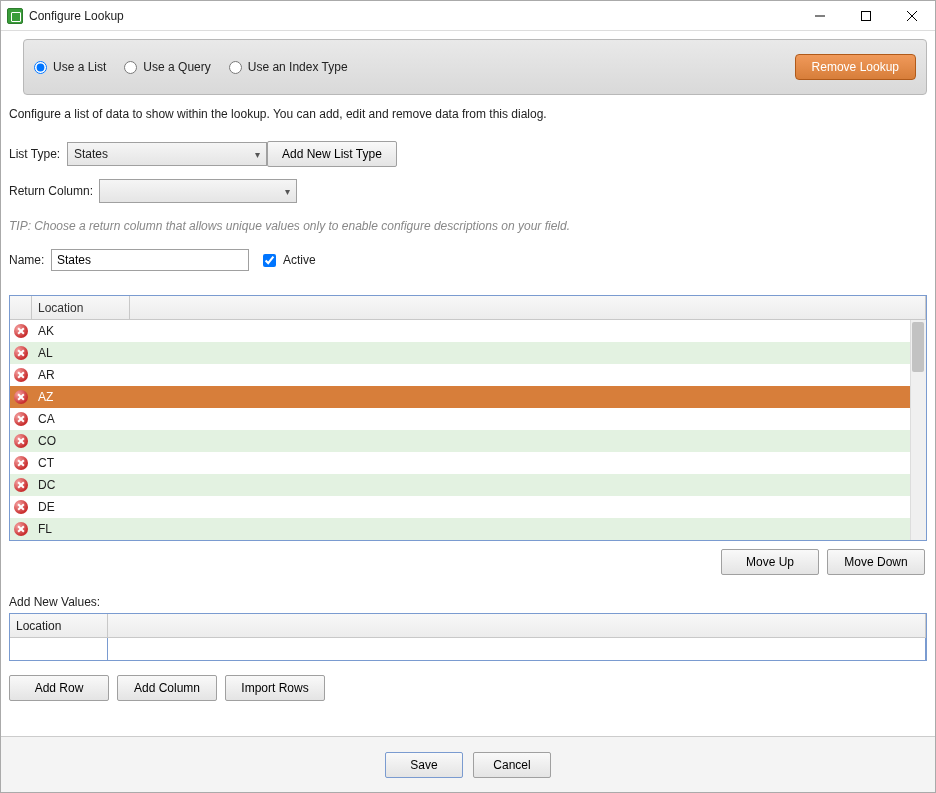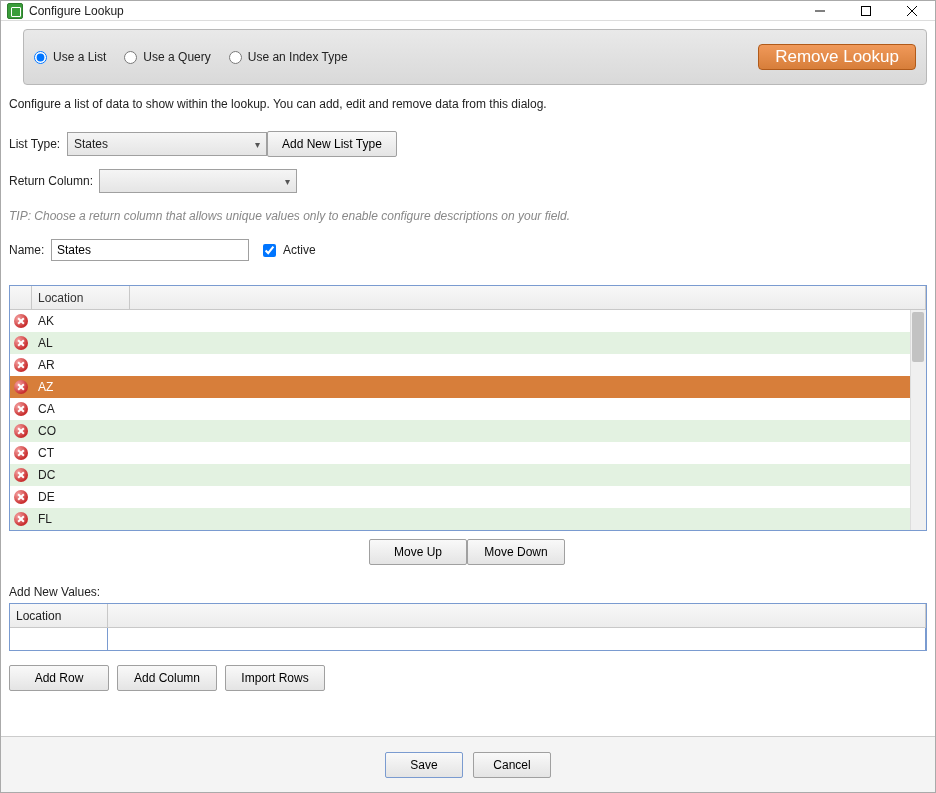--- a/index.html
+++ b/index.html
@@ -1,30 +1,30 @@
 <!DOCTYPE html>
 <html><head>
 <meta charset="utf-8">
 <style>
   * { box-sizing: border-box; }
   html, body { margin:0; padding:0; font-family: "Segoe UI", Tahoma, sans-serif; font-size:12px; color:#222; background:#fff; }
   .window { width:936px; height:793px; border:1px solid #aaa; display:flex; flex-direction:column; background:#fff; }
-  .titlebar { height:20px; display:flex; align-items:center; padding:0 0 0 6px; border-bottom:1px solid #ddd; }
+  .titlebar { height:30px; display:flex; align-items:center; padding:0 0 0 6px; border-bottom:1px solid #ddd; }
   .titlebar .app-icon { width:16px; height:16px; background:#3a9d3a; border:1px solid #2e7d2e; border-radius:2px; margin-right:6px; position:relative; }
   .titlebar .app-icon::after { content:""; position:absolute; width:8px; height:8px; border:1px solid #fff; border-radius:1px; left:3px; top:3px; }
   .titlebar .title { flex:0 0 auto; }
   .titlebar .spacer { flex:1; }
   .win-btn { width:46px; height:30px; display:flex; align-items:center; justify-content:center; }
   .win-btn svg { width:10px; height:10px; }
   .content { flex:1; padding:8px 8px 0 8px; display:flex; flex-direction:column; overflow:hidden; }
   .mode-bar { height:56px; border:1px solid #b8b8b8; border-radius:4px; background:linear-gradient(#e9e9e9,#d9d9d9); display:flex; align-items:center; padding:0 10px; gap:29px;margin-left:14px; }
   .radio-group { display:flex; align-items:center; gap:18px; }
   .radio-item { display:flex; align-items:center; gap:6px; cursor:pointer; }
   .radio-item input { margin:0; }
-  .remove-btn { margin-left:auto; height:26px; padding:0 16px; border:1px solid #b05a1a; border-radius:4px; background:linear-gradient(#f0995a,#d77e3a); color:#fff; font-size:17px; cursor:pointer; }
+  .remove-btn { margin-left:auto; height:26px; padding:0 16px; border:1px solid #b05a1a; border-radius:4px; background:linear-gradient(#f0995a,#d77e3a); color:#fff; font-size:12px; cursor:pointer; }
   .desc { margin:12px 0 20px 0; }
   .form-row { display:flex; align-items:center; gap:0; margin-bottom:12px; }
   .form-row label { min-width:58px; }
   .form-row.return-col label { min-width:90px; }
   .select { height:24px; border:1px solid #a0a0a0; background:linear-gradient(#f5f5f5,#e5e5e5); display:flex; align-items:center; padding:0 6px; font-size:12px; position:relative; cursor:pointer; }
   .select .caret { position:absolute; right:6px; font-size:10px; color:#555; }
   .listtype-select { width:200px; }
   .return-select { width:198px; }
   .std-btn { height:26px; padding:0 14px; border:1px solid #a0a0a0; background:linear-gradient(#f9f9f9,#e4e4e4); cursor:pointer; font-size:12px; border-radius:2px; }
   .std-btn.primary { border:1px solid #7a9bd0; }
@@ -42,21 +42,21 @@
   .grid-row.even { background:#e3f2e1; }
   .grid-row.selected { background:#d77e3a; color:#fff; }
   .grid-row .cicon { width:22px; display:flex; align-items:center; justify-content:center; }
   .grid-row .cloc { width:98px; padding:0 6px; }
   .del-icon { width:14px; height:14px; border-radius:50%; background:radial-gradient(circle at 30% 30%, #f5a0a0, #c92f2f 70%); position:relative; display:flex; align-items:center; justify-content:center; }
   .del-icon::before, .del-icon::after { content:""; position:absolute; width:8px; height:2px; background:#fff; }
   .del-icon::before { transform:rotate(45deg); }
   .del-icon::after { transform:rotate(-45deg); }
   .vscroll { position:absolute; right:0; top:0; bottom:0; width:16px; background:#f0f0f0; border-left:1px solid #ddd; }
   .vthumb { position:absolute; right:2px; top:2px; width:12px; height:50px; background:#c2c2c2; border-radius:2px; }
-  .move-row { display:flex; justify-content:center; gap:0; margin-bottom:20px; padding-right:2px; }
+  .move-row { display:flex; justify-content:flex-end; gap:8px; margin-bottom:20px; padding-right:2px; }
   .move-row .std-btn { width:98px; }
   .section-label { margin-bottom:4px; }
   .newvals { border:1px solid #7a9bd0; margin-bottom:14px; }
   .newvals .nheader { display:flex; height:24px; background:linear-gradient(#f8f8f8,#ececec); border-bottom:1px solid #c8c8c8; }
   .newvals .nhcell { border-right:1px solid #c8c8c8; display:flex; align-items:center; padding:0 6px; }
   .newvals .nhloc { width:98px; }
   .newvals .nhrest { flex:1; }
   .newvals .ninput-row { display:flex; height:22px; }
   .newvals .ninput-cell { border-right:1px solid #7a9bd0; padding:0 4px; display:flex; align-items:center; }
   .newvals .ninput-cell:first-child { width:98px; }

